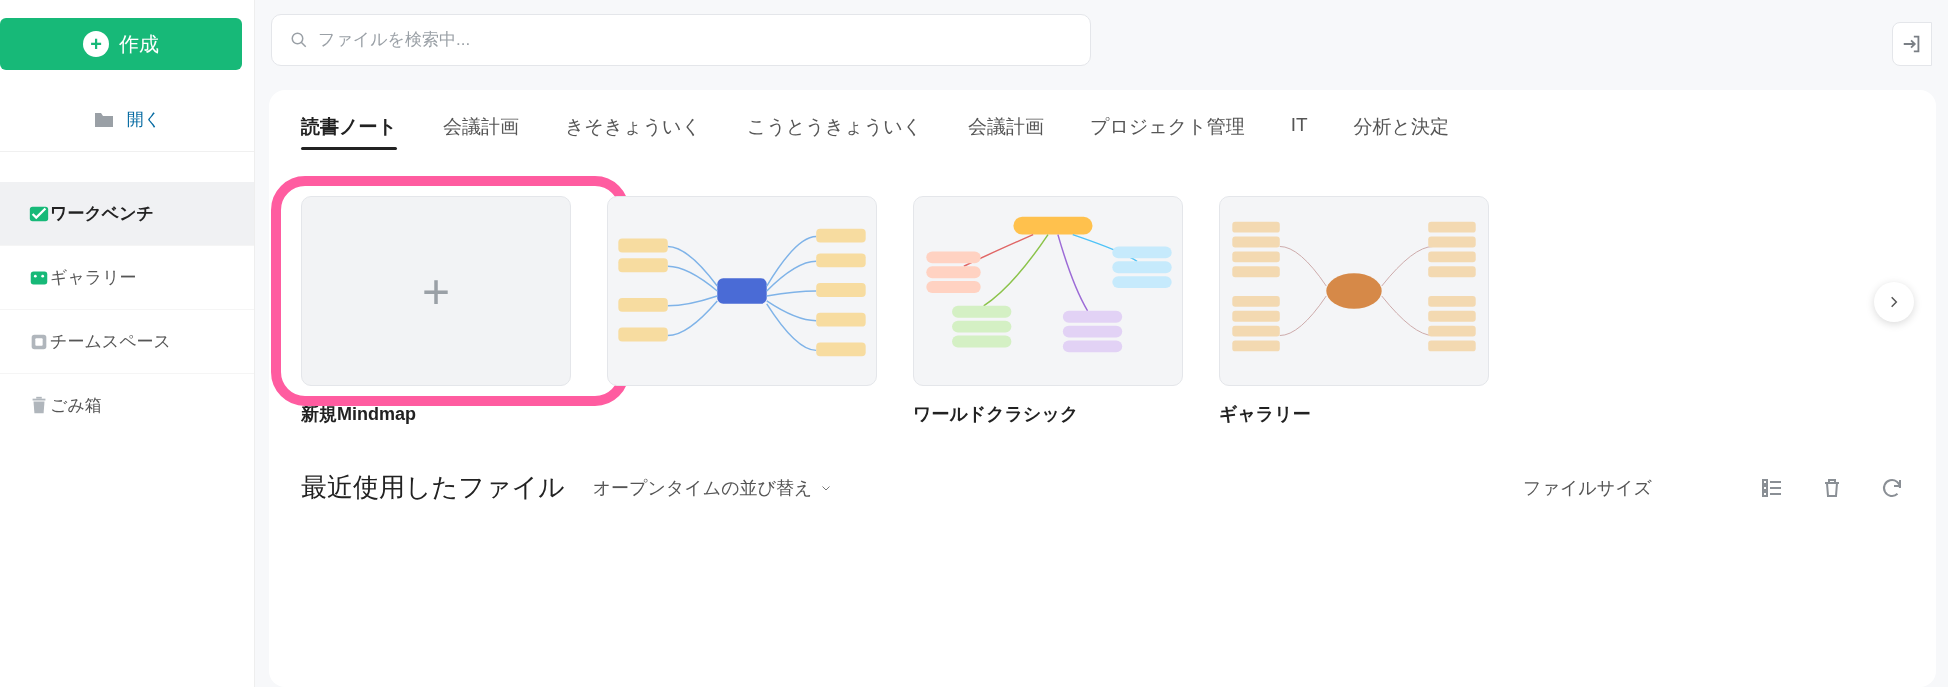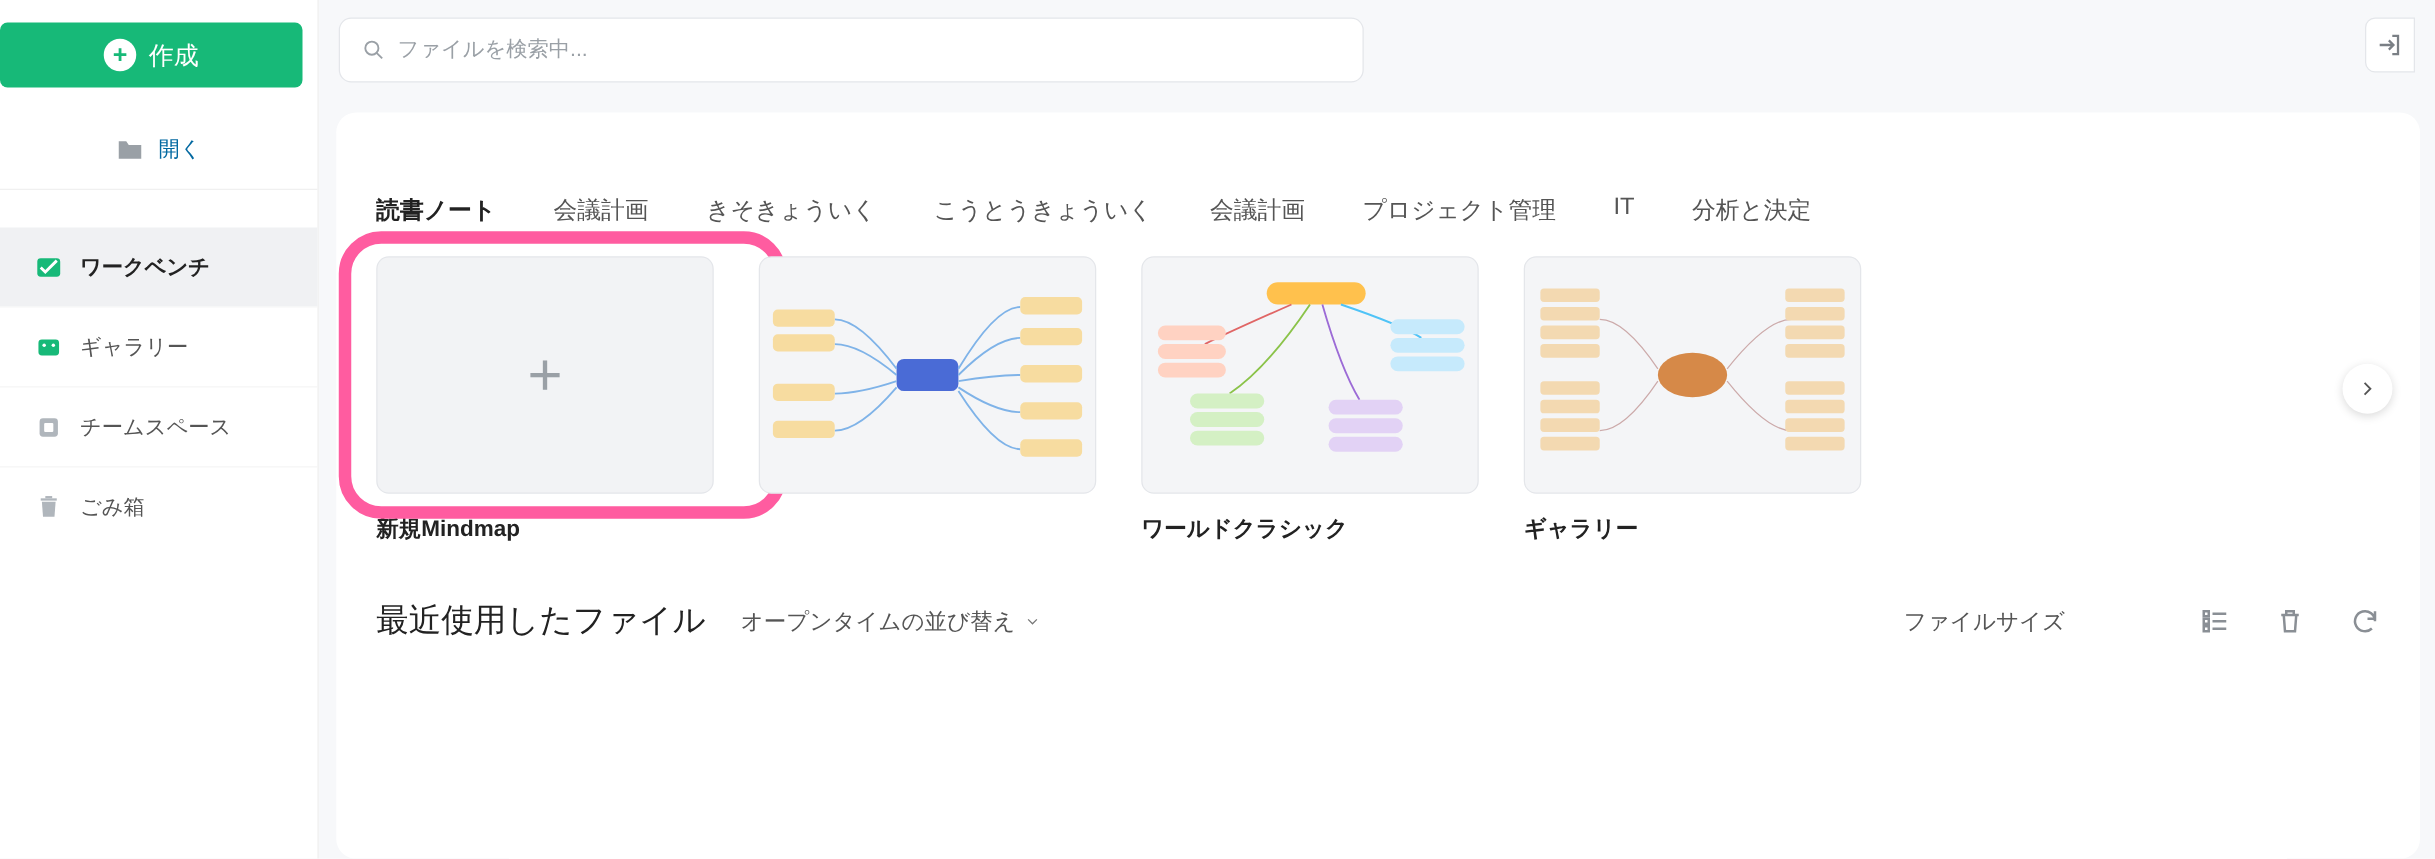--- a/index.html
+++ b/index.html
@@ -56,21 +56,20 @@
       font-size: 17px;
       border-bottom: 1px solid #f0f0f0;
       cursor: pointer;
       justify-content: center;
     }
     .open-item svg { fill: #9aa0a6; }
     .nav-list { padding-top: 30px; }
     .nav-item {
       display: flex;
       align-items: center;
-      gap: 14px;
       padding: 20px 28px;
       color: #555;
       font-size: 17px;
       cursor: pointer;
       border-top: 1px solid #f5f5f5;
     }
     .nav-item:first-child { border-top: none; }
     .nav-item.active {
       background: #f0f1f3;
       color: #222;
@@ -84,21 +83,21 @@
     .nav-item svg .trash-fill { fill: #b0b6bc; }
 
     .main {
       flex: 1;
       display: flex;
       flex-direction: column;
       overflow: hidden;
     }
     .top-bar {
       display: flex;
-      align-items: flex-start;
+      align-items: flex-end;
       padding: 14px 16px 14px 16px;
       gap: 14px;
     }
     .search-wrap {
       flex: 0 0 820px;
       background: #fff;
       border: 1px solid #e4e6ea;
       border-radius: 10px;
       height: 52px;
       display: flex;
@@ -143,39 +142,38 @@
       display: flex;
       gap: 46px;
       font-size: 19px;
       color: #555;
       padding-bottom: 4px;
     }
     .tab {
       cursor: pointer;
       padding-bottom: 8px;
       position: relative;
-      margin-top: 41px;
     }
     .tab.active {
       font-weight: 700;
       color: #222;
     }
     .tab.active::after {
       content: "";
       position: absolute;
       left: 0; right: 0; bottom: -2px;
       height: 3px;
       background: #222;
       border-radius: 2px;
     }
 
     .template-row {
       display: flex;
       gap: 36px;
-      margin-top: 12px;
+      margin-top: 44px;
       align-items: flex-start;
       position: relative;
     }
     .template-card {
       display: flex;
       flex-direction: column;
       cursor: pointer;
     }
     .thumb {
       width: 270px;

